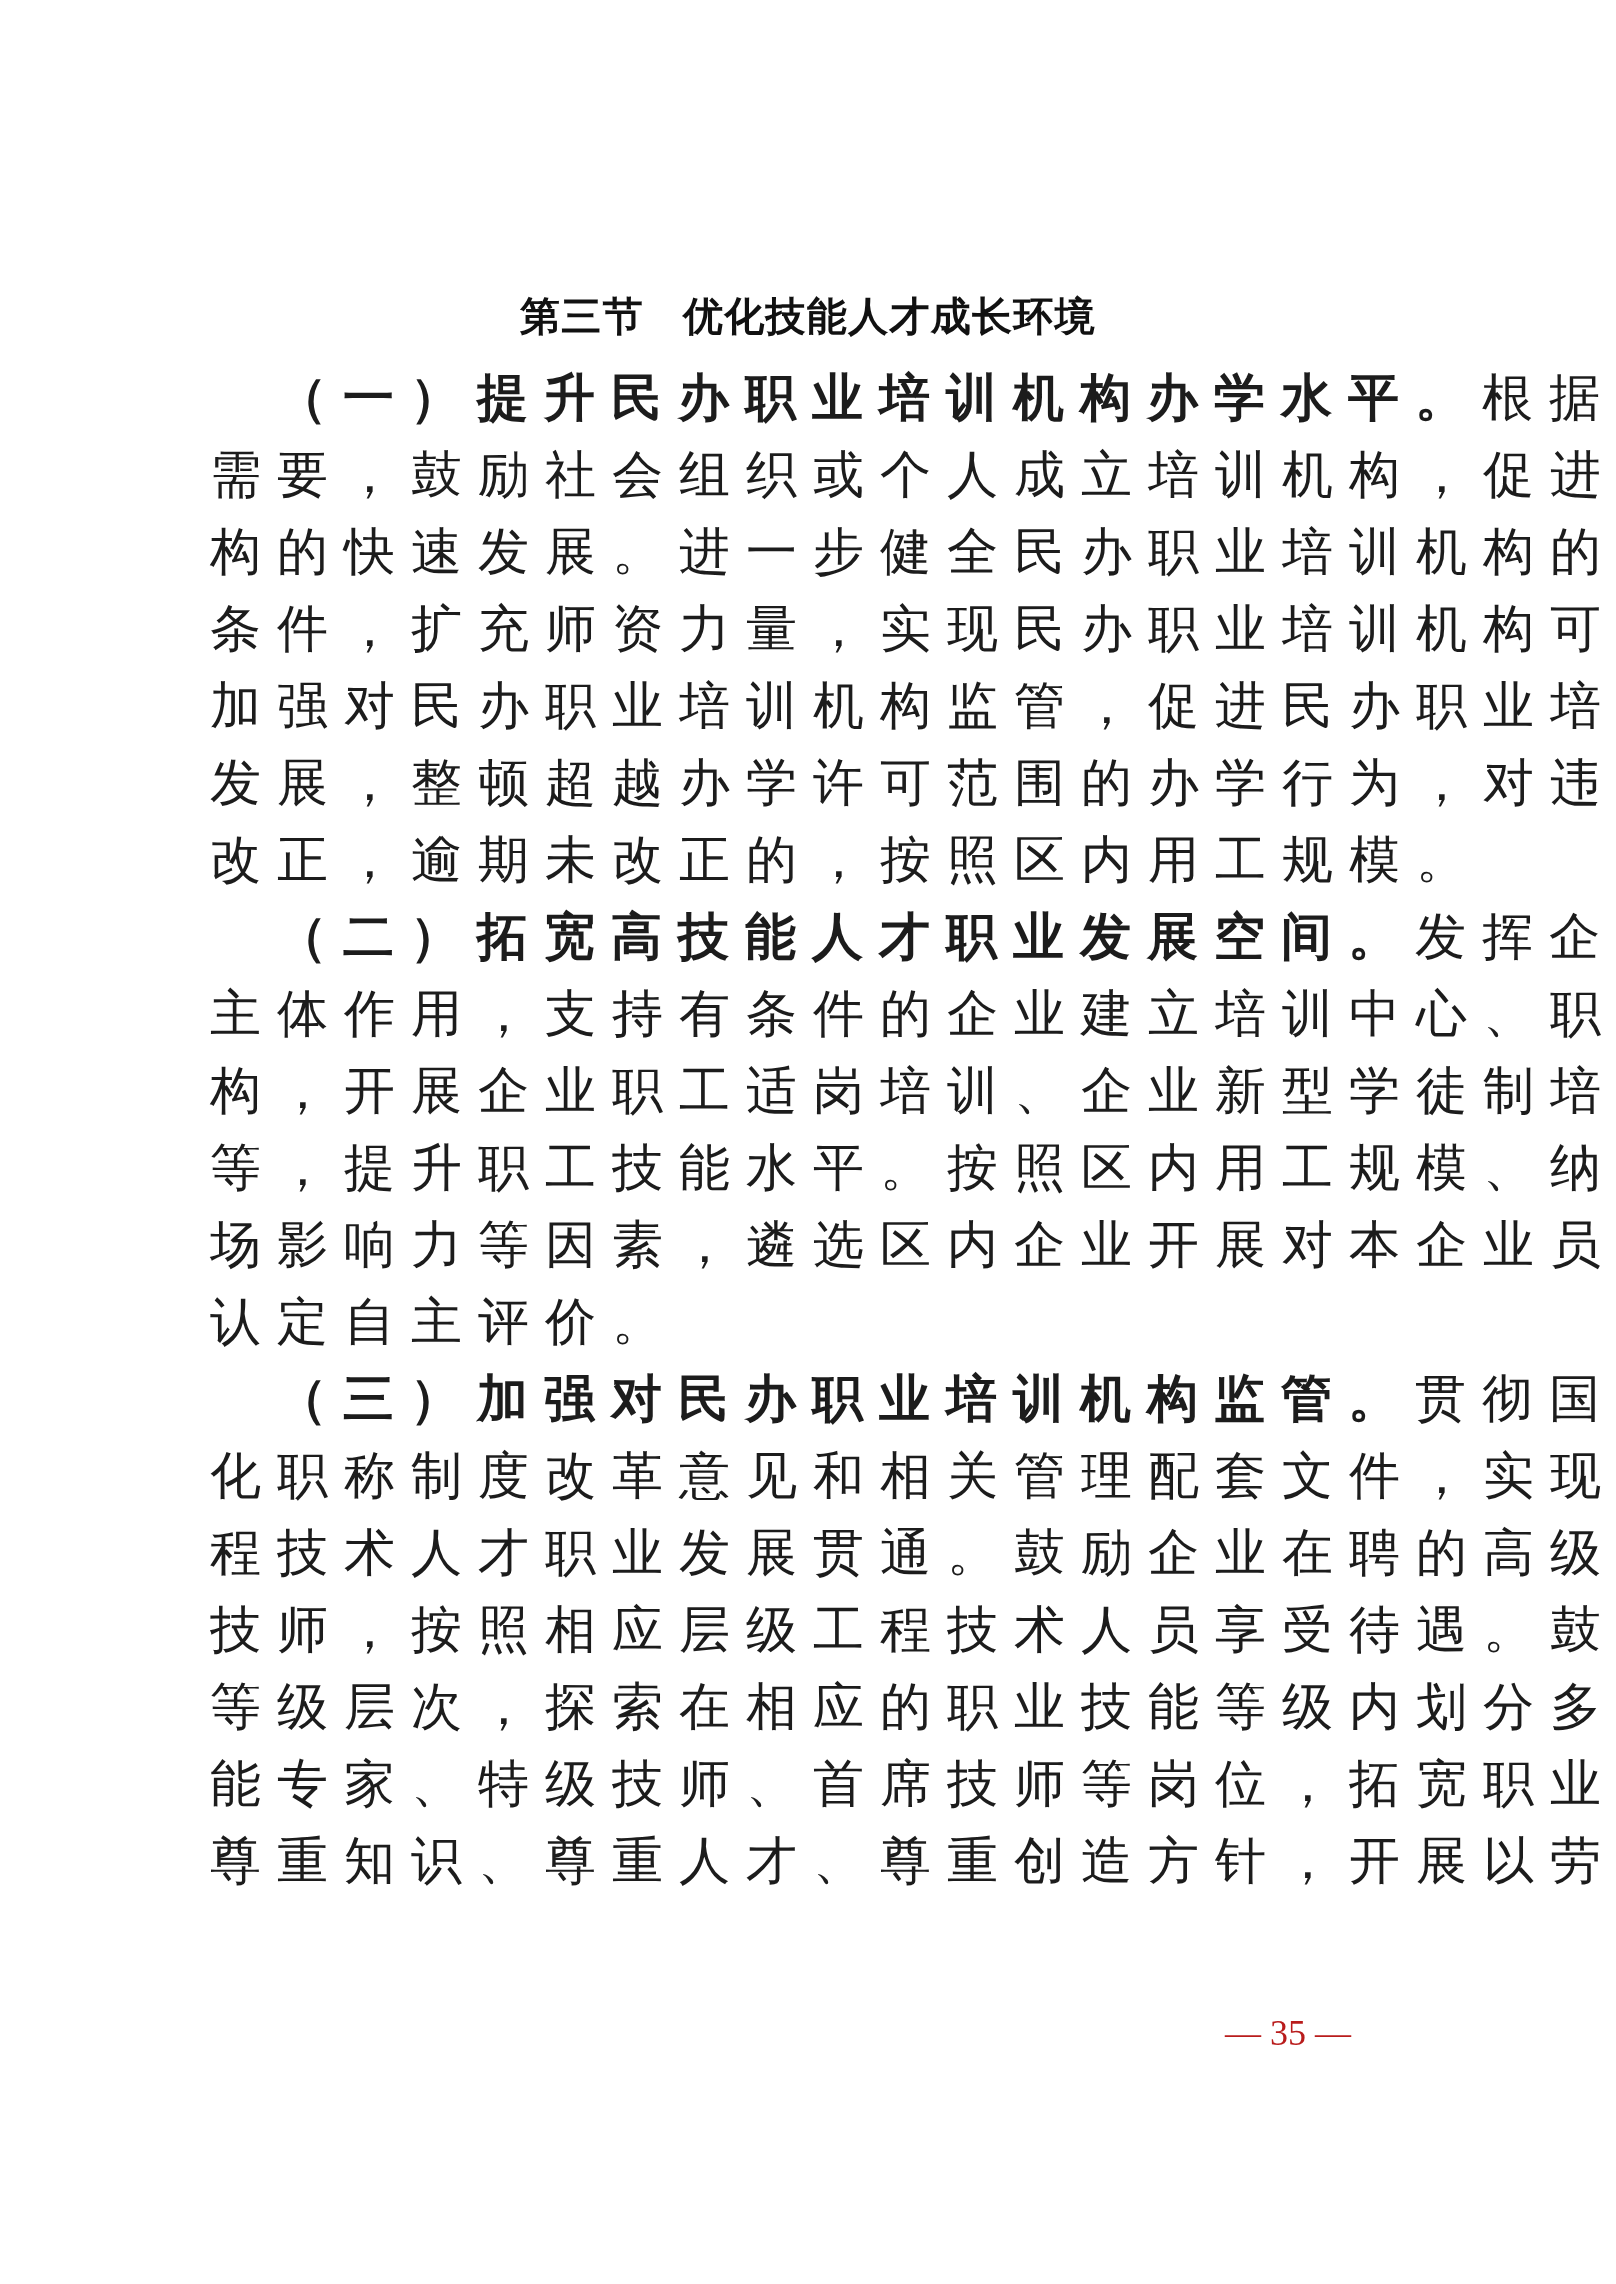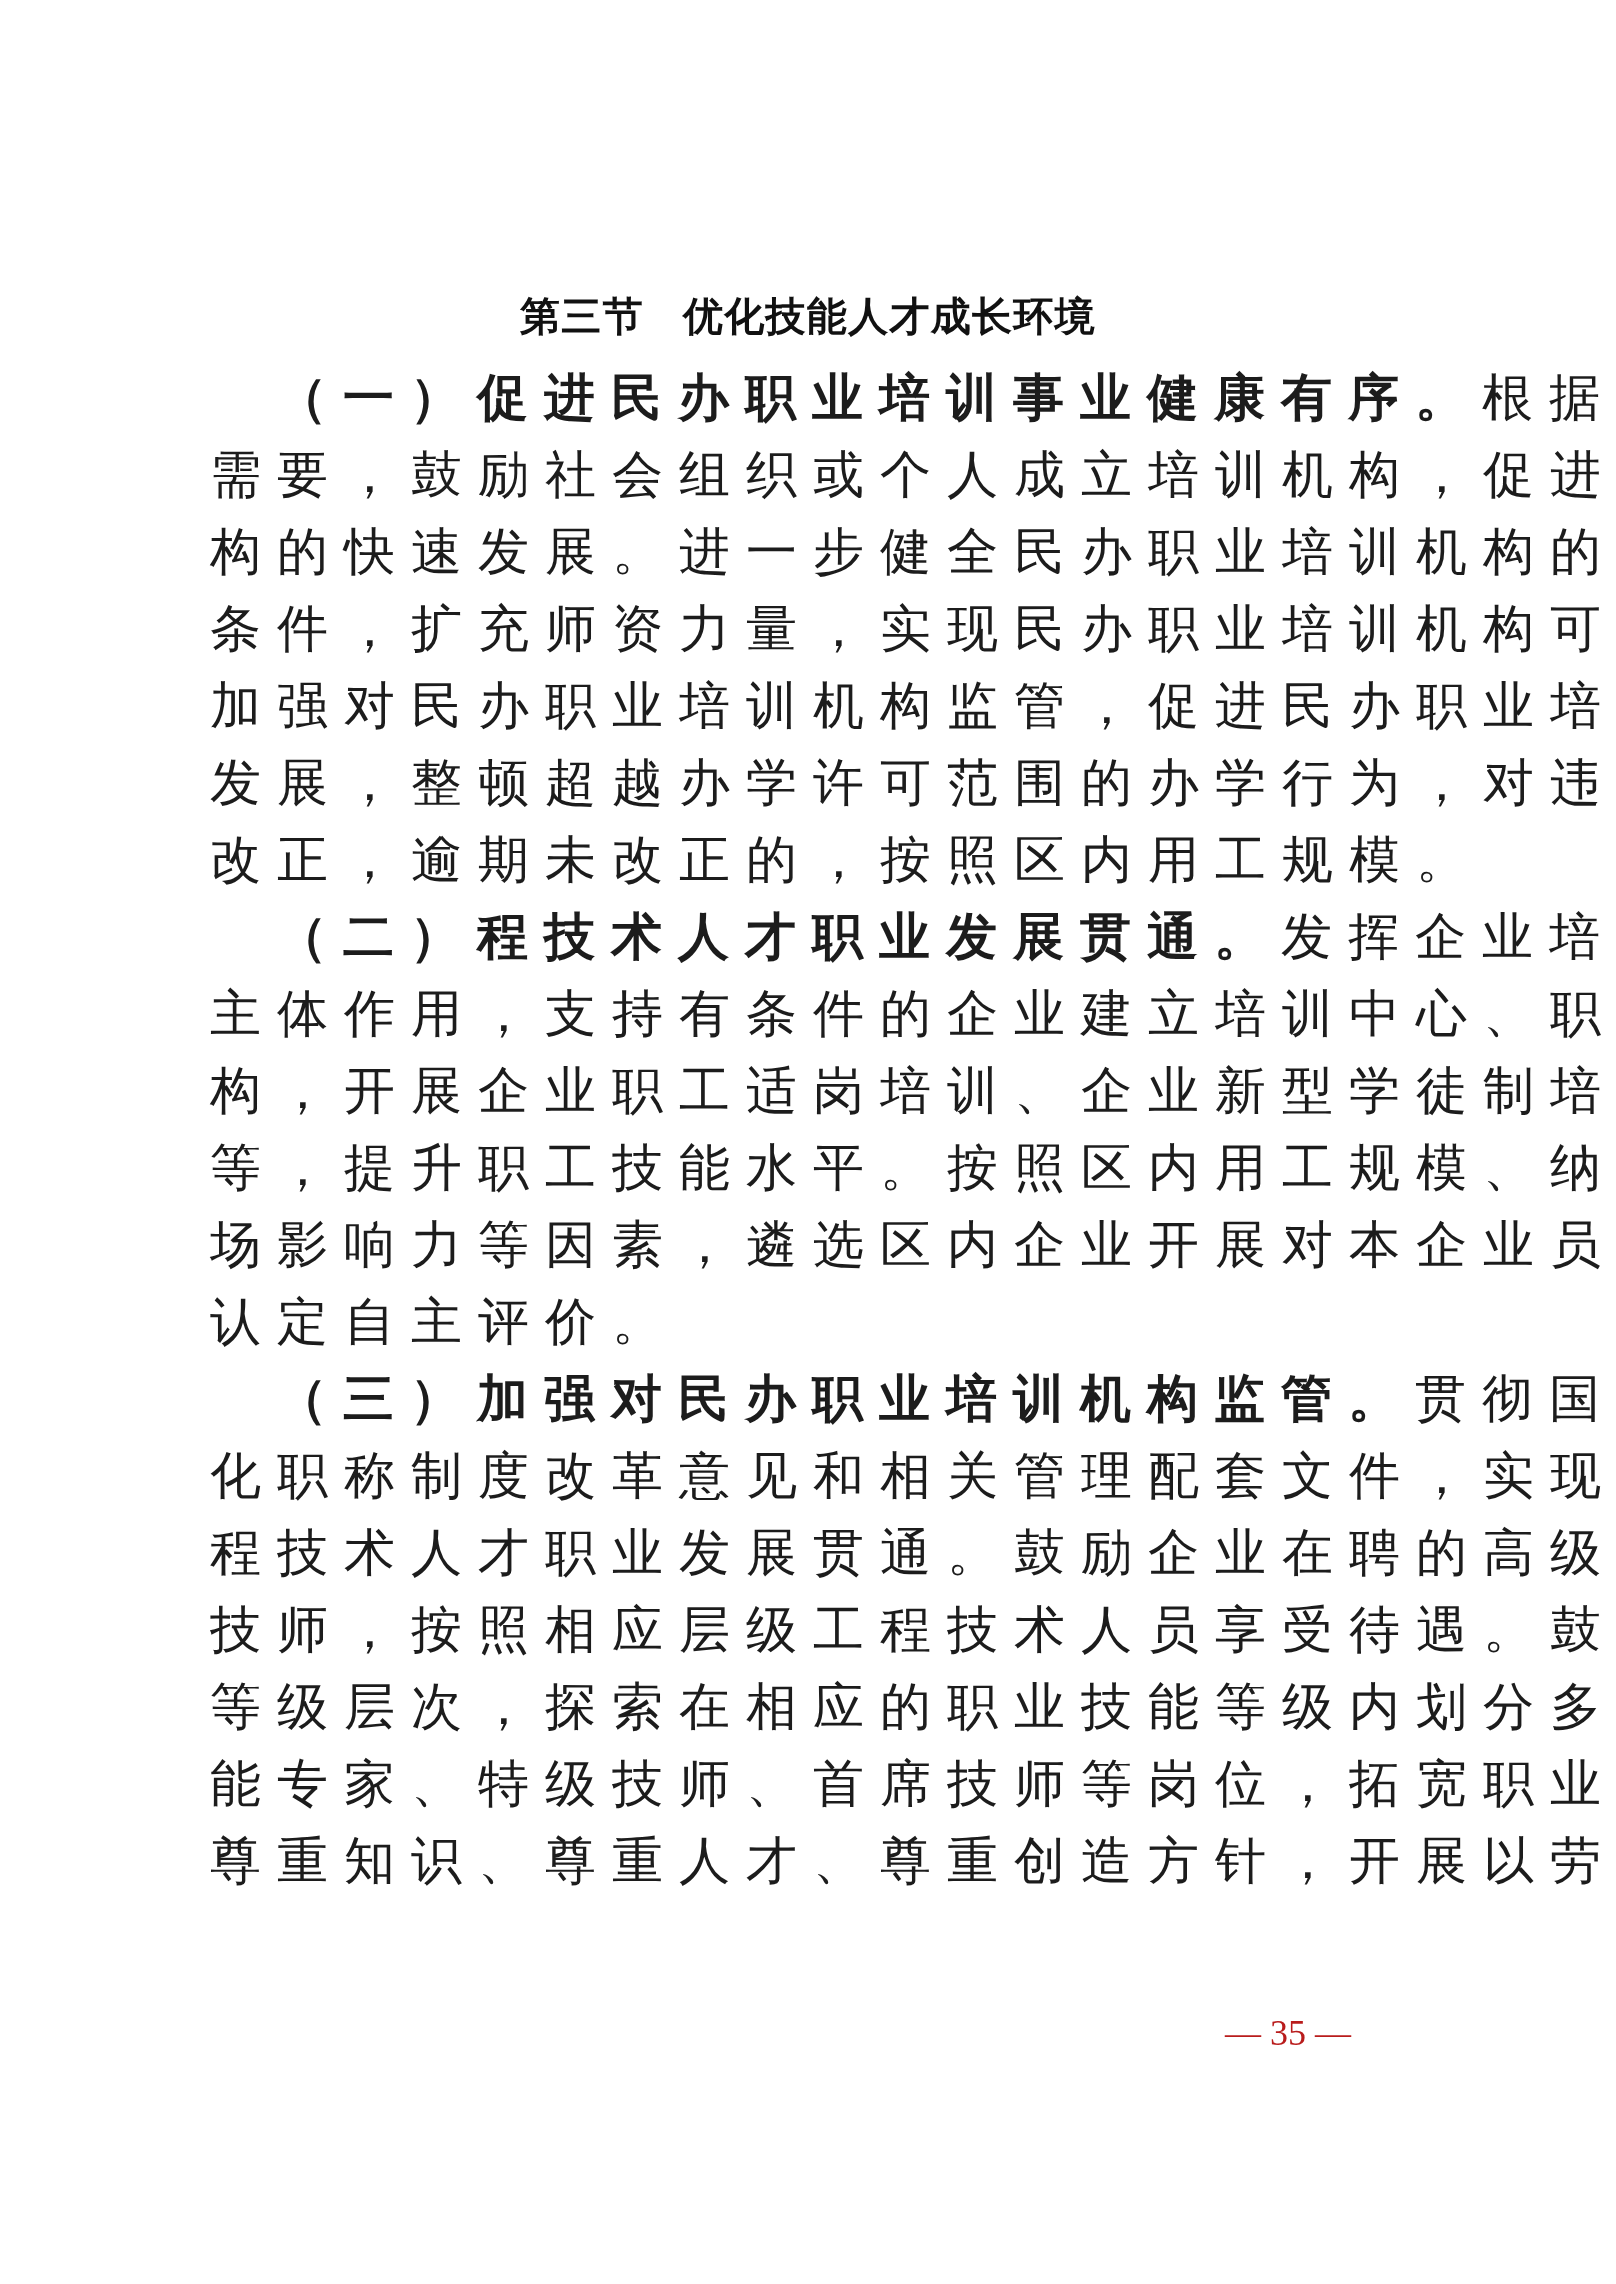--- a/index.html
+++ b/index.html
@@ -70,29 +70,29 @@
 <body>
 
 <div class="page">
 
   <div class="section-title">
     <span>第三节</span><span class="title-gap"></span><span>优化技能人才成长环境</span>
   </div>
 
   <div class="body-text">
 
-    <div class="line"><span style="display:inline-block;width:66px"></span><span class="heading-run">（一）促进民办职业培训事业健康有序。</span><span>根据本地产业发展</span></div>
+    <div class="line"><span style="display:inline-block;width:66px"></span><span class="heading-run">（一）提升民办职业培训机构办学水平。</span><span>根据本地产业发展</span></div>
     <div class="line"><span>需要，鼓励社会组织或个人成立培训机构，促进民办职业培训机</span></div>
     <div class="line"><span>构的快速发展。进一步健全民办职业培训机构的建设，改善办学</span></div>
     <div class="line"><span>条件，扩充师资力量，实现民办职业培训机构可持续发展。同时</span></div>
     <div class="line"><span>加强对民办职业培训机构监管，促进民办职业培训事业健康有序</span></div>
     <div class="line"><span>发展，整顿超越办学许可范围的办学行为，对违规办学责令限期</span></div>
     <div class="line"><span>改正，逾期未改正的，按照区内用工规模。</span></div>
 
-    <div class="line"><span style="display:inline-block;width:66px"></span><span class="heading-run">（二）程技术人才职业发展贯通。</span><span>发挥企业培养技能人才</span></div>
+    <div class="line"><span style="display:inline-block;width:66px"></span><span class="heading-run">（二）拓宽高技能人才职业发展空间。</span><span>发挥企业培养技能人才</span></div>
     <div class="line"><span>主体作用，支持有条件的企业建立培训中心、职工学校等培训机</span></div>
     <div class="line"><span>构，开展企业职工适岗培训、企业新型学徒制培训、“以工代训”</span></div>
     <div class="line"><span>等，提升职工技能水平。按照区内用工规模、纳税规模、区域市</span></div>
     <div class="line"><span>场影响力等因素，遴选区内企业开展对本企业员工职业技能等级</span></div>
     <div class="line"><span>认定自主评价。</span></div>
 
     <div class="line"><span style="display:inline-block;width:66px"></span><span class="heading-run">（三）加强对民办职业培训机构监管。</span><span>贯彻国家和省、市深</span></div>
     <div class="line"><span>化职称制度改革意见和相关管理配套文件，实现高技能人才与工</span></div>
     <div class="line"><span>程技术人才职业发展贯通。鼓励企业在聘的高级工、技师、高级</span></div>
     <div class="line"><span>技师，按照相应层级工程技术人员享受待遇。鼓励企业增加技能</span></div>

